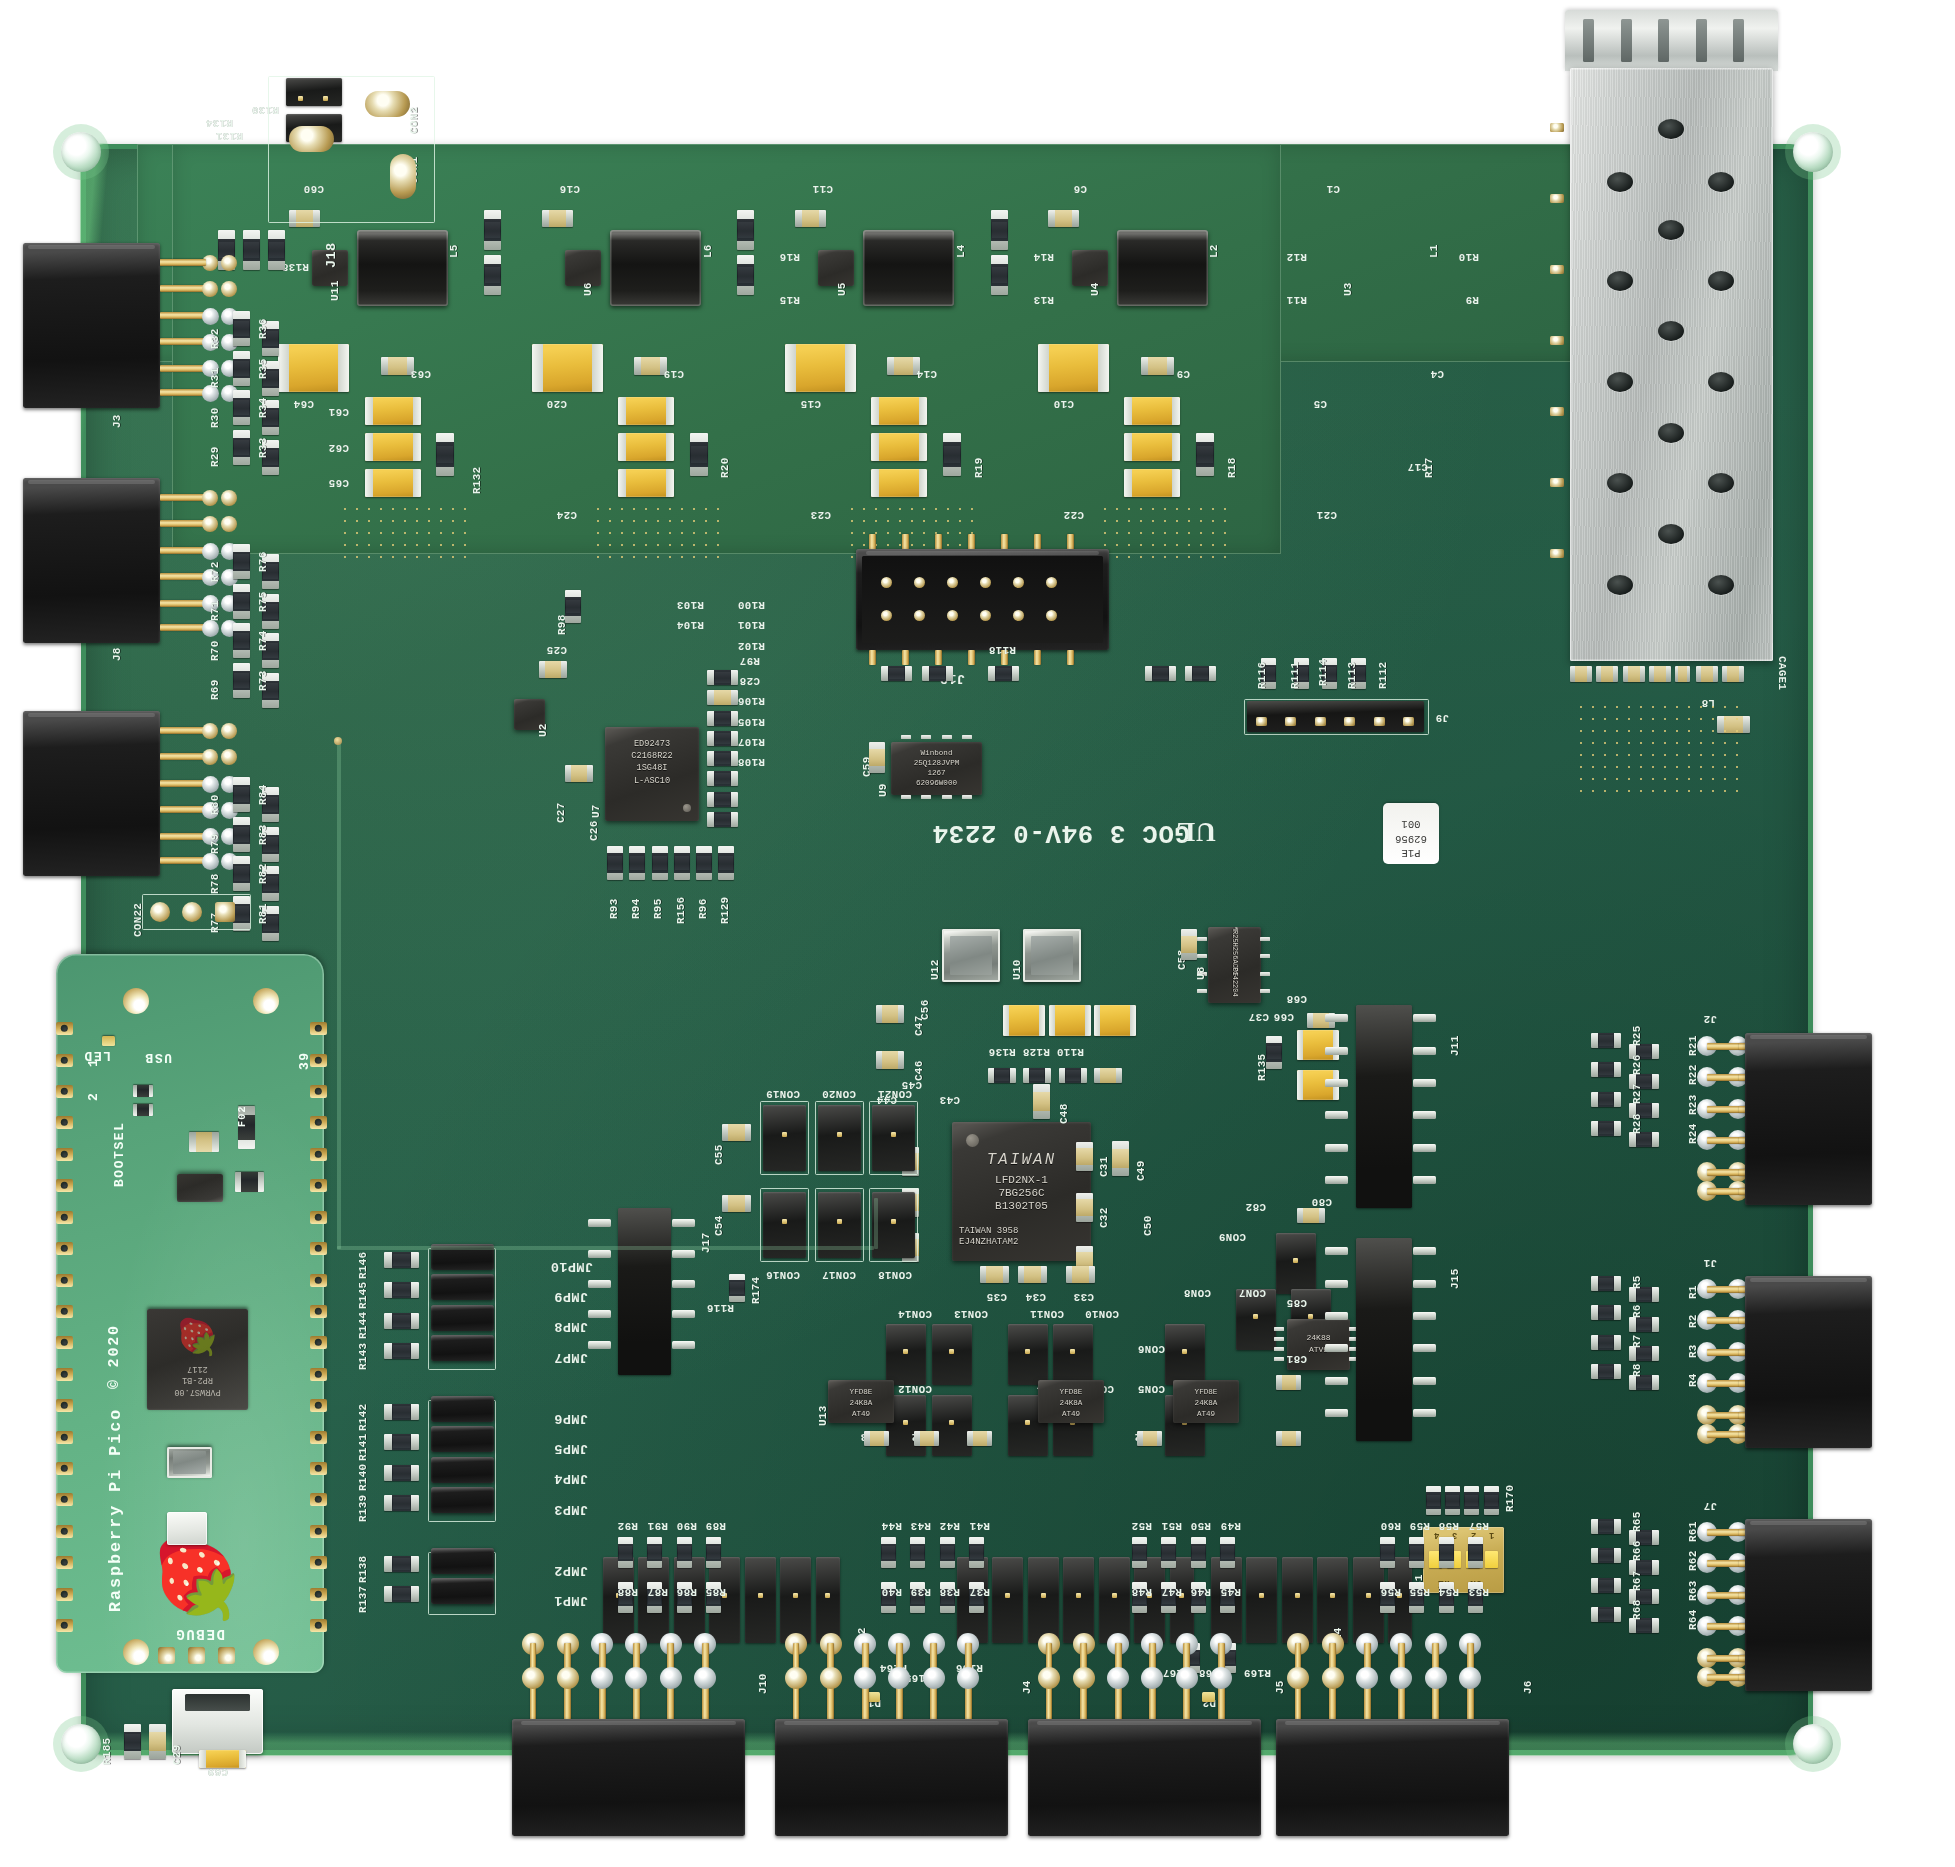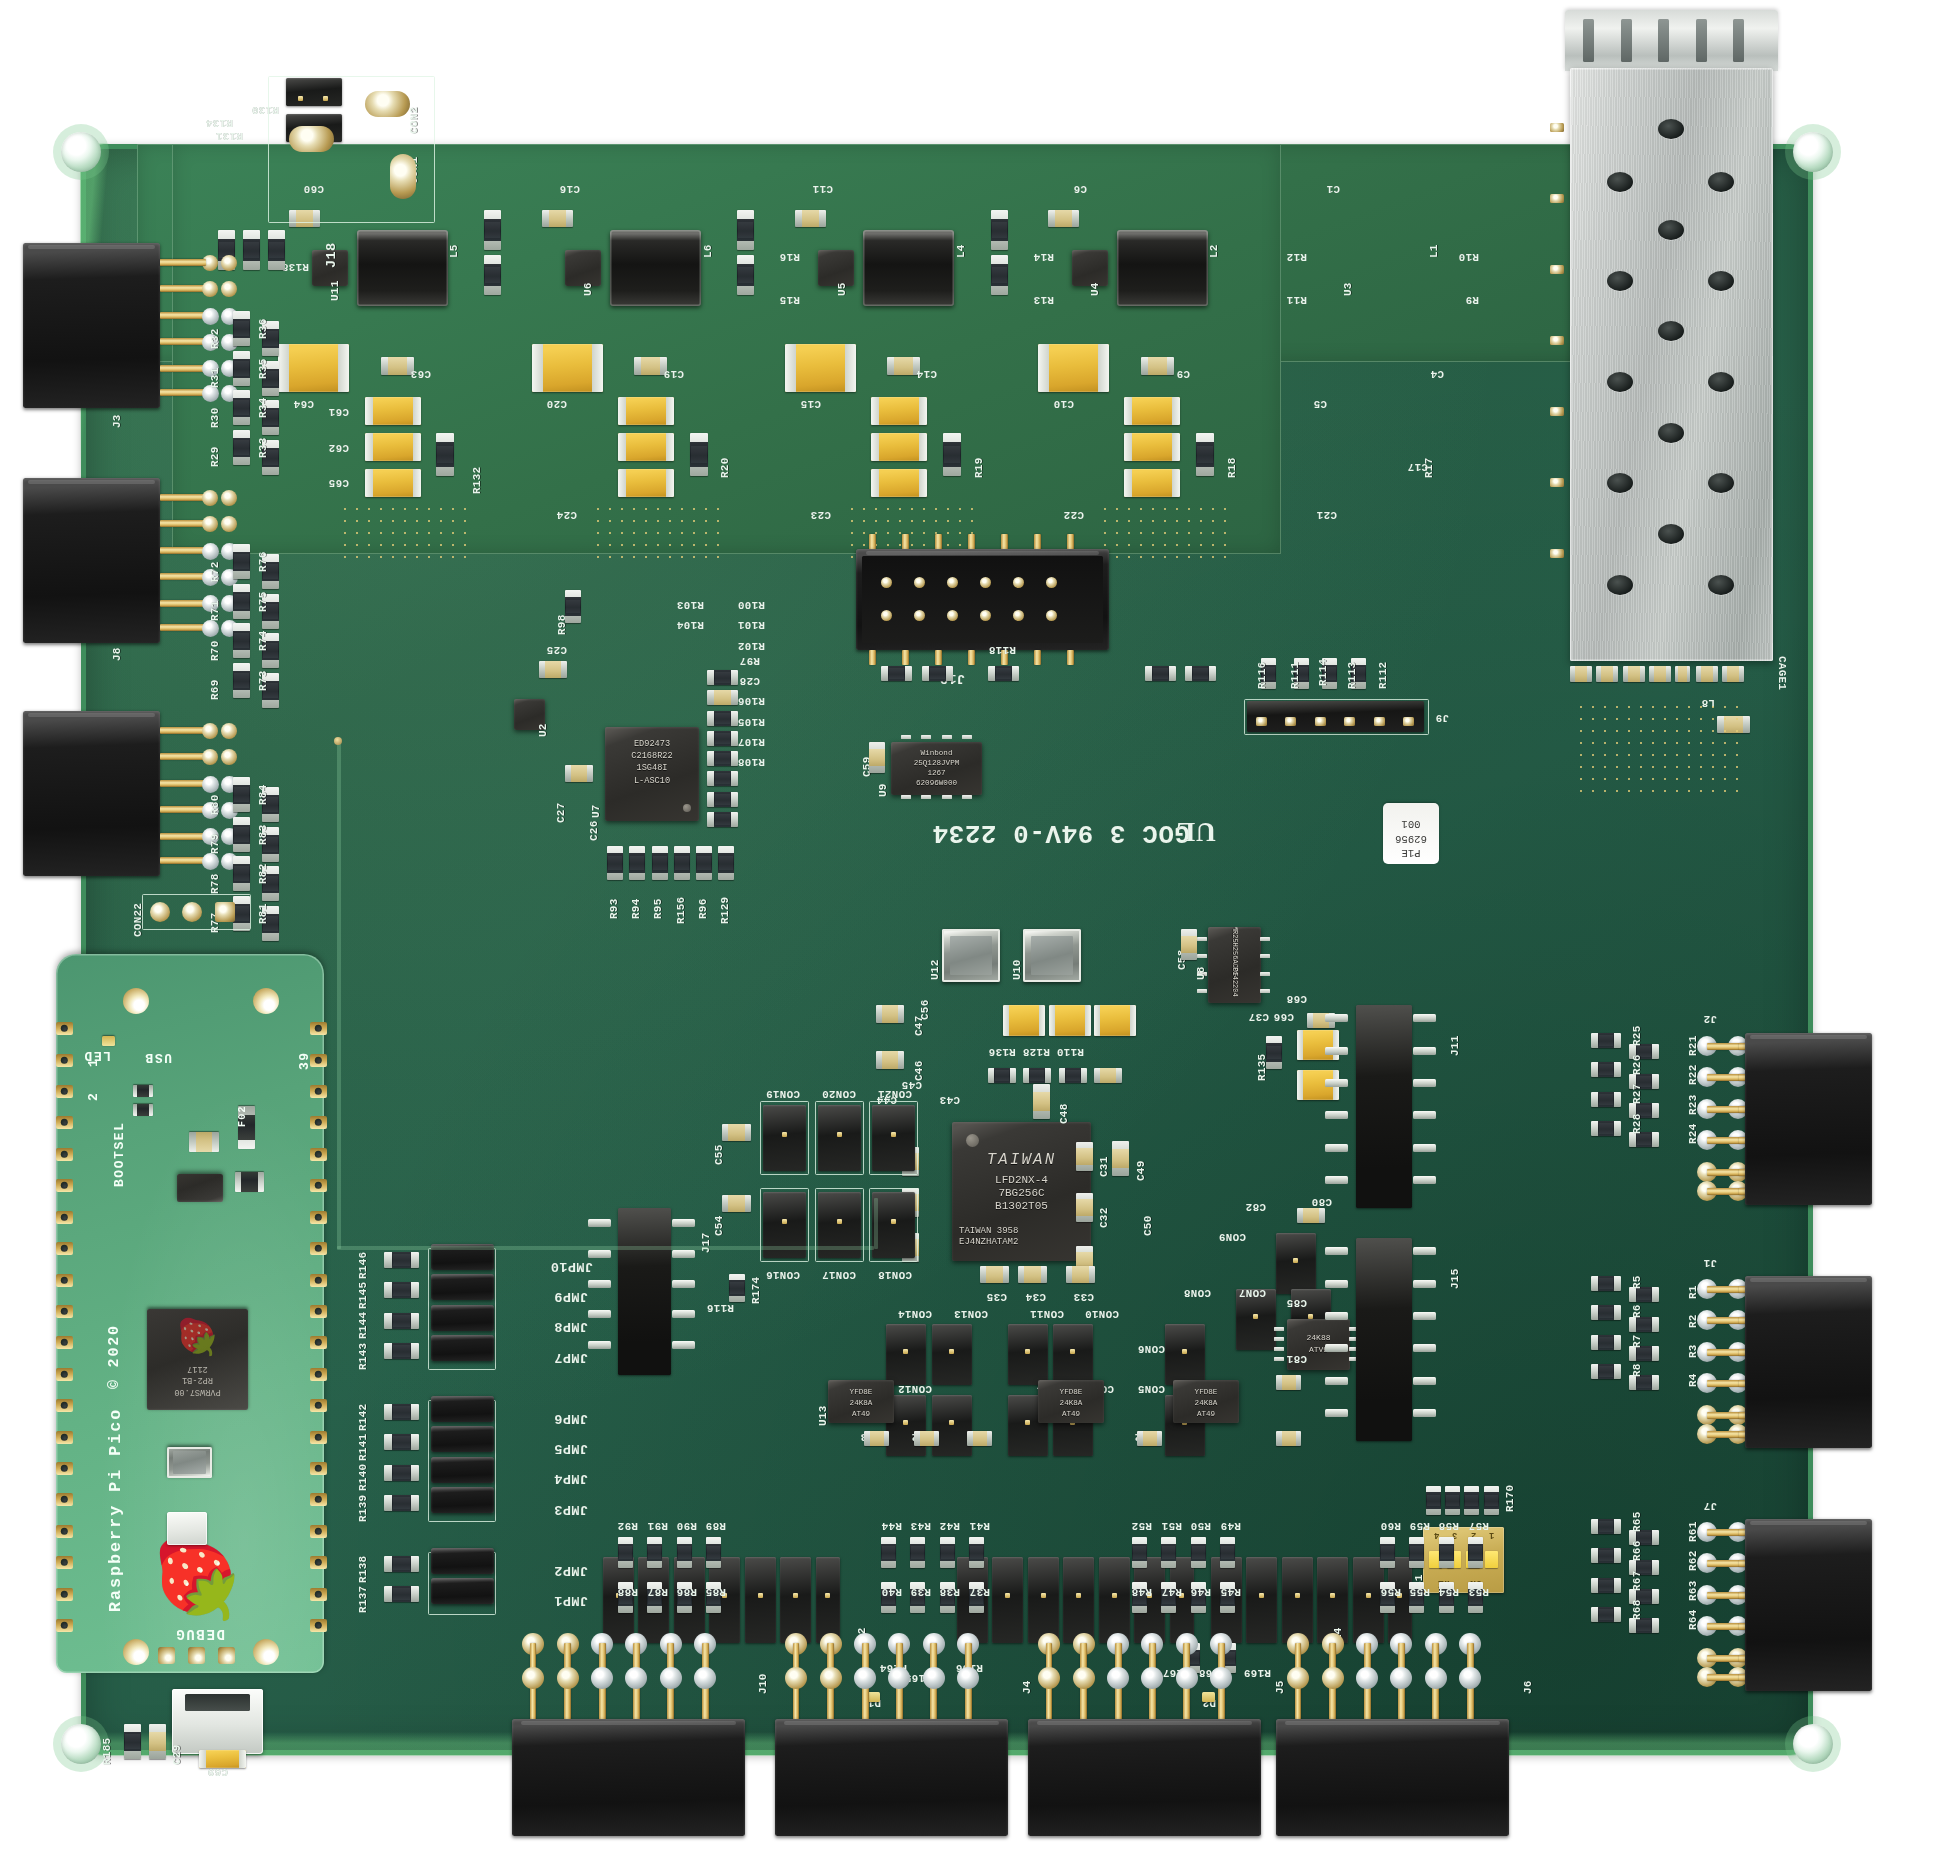--- a/index.html
+++ b/index.html
@@ -1322,21 +1322,21 @@
     <div class="tant" style="left:1216px;top:926px;width:42px;height:30px;"></div>
     <div class="silk sm flip" style="left:1213px;top:879px;">C66</div>
     <div class="silk sm flip" style="left:1188px;top:879px;">C37</div>
     <div class="silk sm flip" style="left:1226px;top:861px;">C68</div>
     <div class="smd capc" style="left:1226px;top:869px;width:28px;height:15px;">
         <div class="body"></div>
       </div>
 
     <div class="ic" style="left:871px;top:978px;width:139px;height:139px;">
       <div class="mark" style="top:29px;font-size:15.7px;letter-spacing:.14em;font-style:italic;">TAIWAN</div>
-      <div class="mark" style="top:52px;font-size:11px;">LFD2NX-4</div>
+      <div class="mark" style="top:52px;font-size:11px;">LFD2NX-1</div>
       <div class="mark" style="top:65px;font-size:11px;">7BG256C</div>
       <div class="mark" style="top:78px;font-size:11px;">B1302T05</div>
       <div class="mark" style="top:104px;font-size:9px;text-align:left;padding-left:7px;">TAIWAN 3958</div>
       <div class="mark" style="top:115px;font-size:9px;text-align:left;padding-left:7px;">EJ4NZHATAM2</div>
       <div class="dot" style="left:14px;top:12px;width:13px;height:13px;"></div>
     </div>
 
     <div class="smd capc v" style="left:952px;top:940px;width:17px;height:35px;">
         <div class="body"></div>
       </div>

